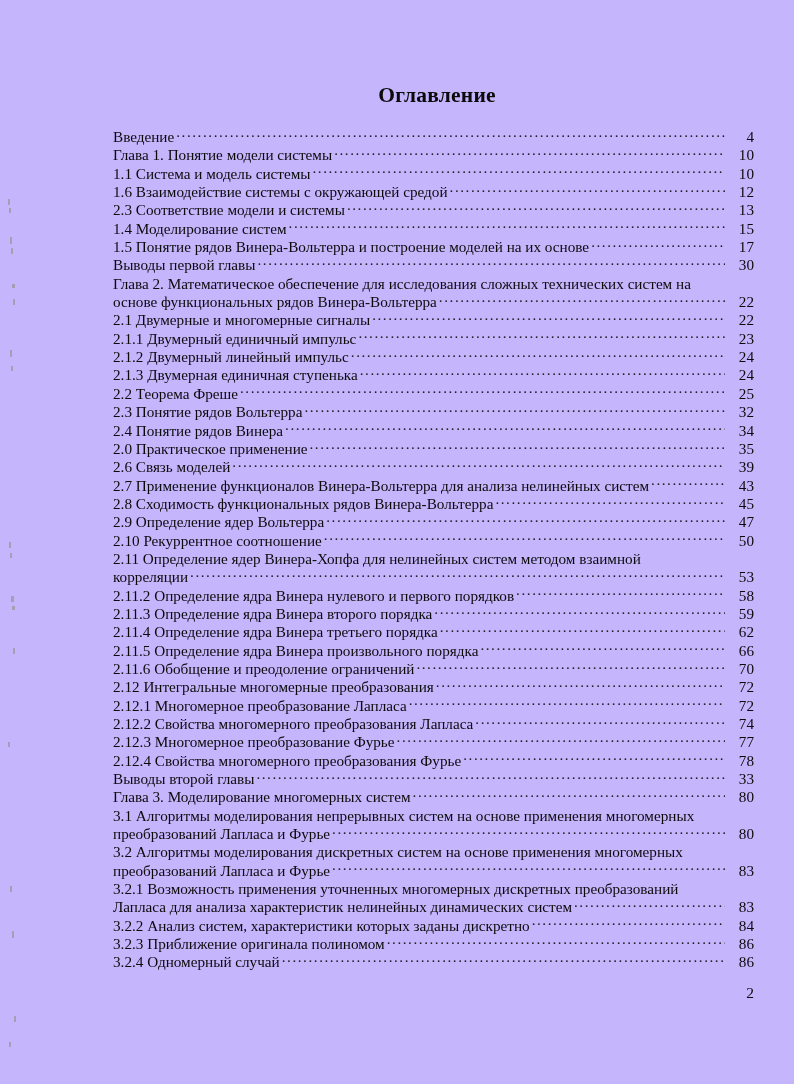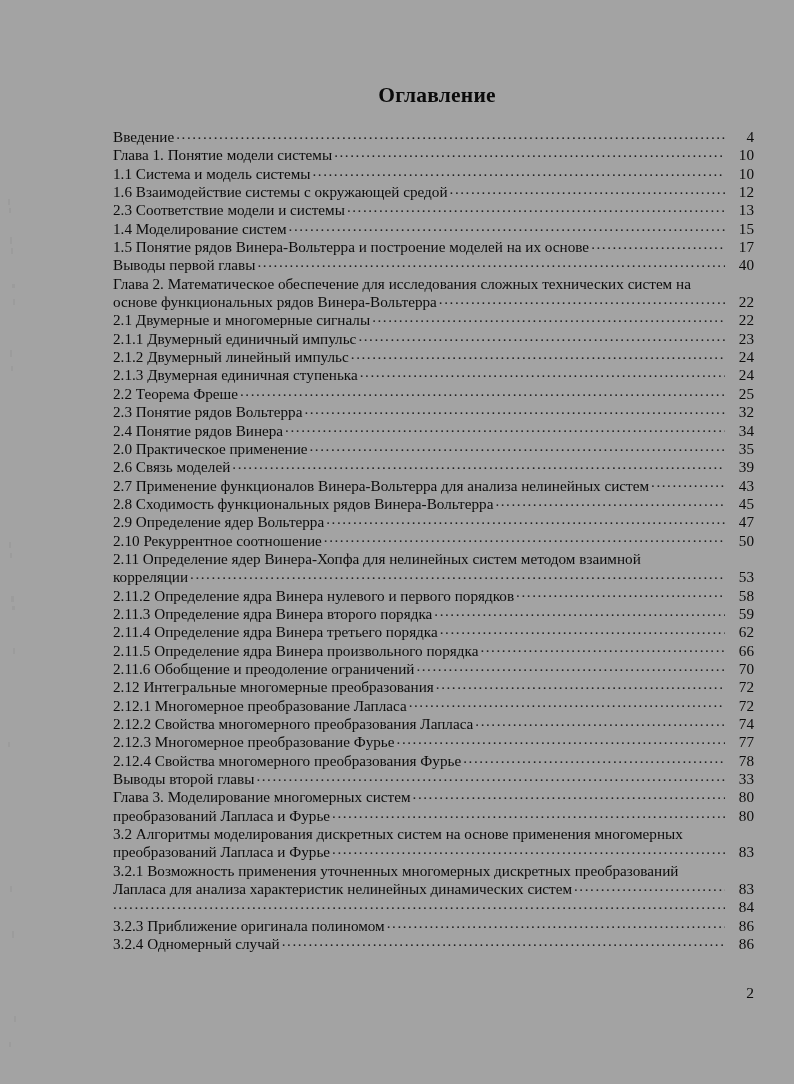--- a/index.html
+++ b/index.html
@@ -13,21 +13,21 @@
     position: relative;
     overflow: hidden;
     font-family: "Liberation Serif", "DejaVu Serif", serif;
     color: #0b0b0b;
     -webkit-font-smoothing: antialiased;
   }
 
   .page {
     position: absolute;
     inset: 0;
-    background: #a3a3a3;
+    background: #c4b5fd;
   }
 
   
   .speckle-layer {
     position: absolute;
     left: 0; top: 0;
     width: 60px; height: 1084px;
     pointer-events: none;
   }
   .speckle {
@@ -53,21 +53,21 @@
   
   .toc {
     position: absolute;
     left: 113px;
     top: 128px;
     width: 641px;
   }
 
   .entry {
     display: flex;
-    align-items: center;
+    align-items: flex-start;
     font-size: 15.2px;
     line-height: 18.35px;
     white-space: nowrap;
   }
 
   .entry .label {
     flex: 0 1 auto;
     overflow: hidden;
     text-overflow: clip;
     padding-right: 2px;
@@ -171,21 +171,21 @@
         <span class="pageno">15</span>
       </div>
       <div class="entry">
         <span class="label">1.5 Понятие рядов Винера-Вольтерра и построение моделей на их основе</span>
         <span class="leader"></span>
         <span class="pageno">17</span>
       </div>
       <div class="entry">
         <span class="label">Выводы первой главы</span>
         <span class="leader"></span>
-        <span class="pageno">40</span>
+        <span class="pageno">30</span>
       </div>
       <div class="entry no-leader">
         <span class="label">Глава 2. Математическое обеспечение для исследования сложных технических систем на</span>
         <span class="leader"></span>
         <span class="pageno"></span>
       </div>
       <div class="entry">
         <span class="label">основе функциональных рядов Винера-Вольтерра</span>
         <span class="leader"></span>
         <span class="pageno">22</span>
@@ -318,20 +318,25 @@
       <div class="entry">
         <span class="label">Выводы второй главы</span>
         <span class="leader"></span>
         <span class="pageno">33</span>
       </div>
       <div class="entry">
         <span class="label">Глава 3. Моделирование многомерных систем</span>
         <span class="leader"></span>
         <span class="pageno">80</span>
       </div>
+      <div class="entry no-leader">
+        <span class="label">3.1 Алгоритмы моделирования непрерывных систем на основе применения многомерных</span>
+        <span class="leader"></span>
+        <span class="pageno"></span>
+      </div>
       <div class="entry">
         <span class="label">преобразований Лапласа и Фурье</span>
         <span class="leader"></span>
         <span class="pageno">80</span>
       </div>
       <div class="entry no-leader">
         <span class="label">3.2 Алгоритмы моделирования дискретных систем на основе применения многомерных</span>
         <span class="leader"></span>
         <span class="pageno"></span>
       </div>
@@ -344,20 +349,21 @@
         <span class="label">3.2.1 Возможность применения уточненных многомерных дискретных преобразований</span>
         <span class="leader"></span>
         <span class="pageno"></span>
       </div>
       <div class="entry">
         <span class="label">Лапласа для анализа характеристик нелинейных динамических систем</span>
         <span class="leader"></span>
         <span class="pageno">83</span>
       </div>
       <div class="entry">
+        <span class="label">3.2.2 Анализ систем, характеристики которых заданы дискретно</span>
         <span class="leader"></span>
         <span class="pageno">84</span>
       </div>
       <div class="entry">
         <span class="label">3.2.3 Приближение оригинала полиномом</span>
         <span class="leader"></span>
         <span class="pageno">86</span>
       </div>
       <div class="entry">
         <span class="label">3.2.4 Одномерный случай</span>

